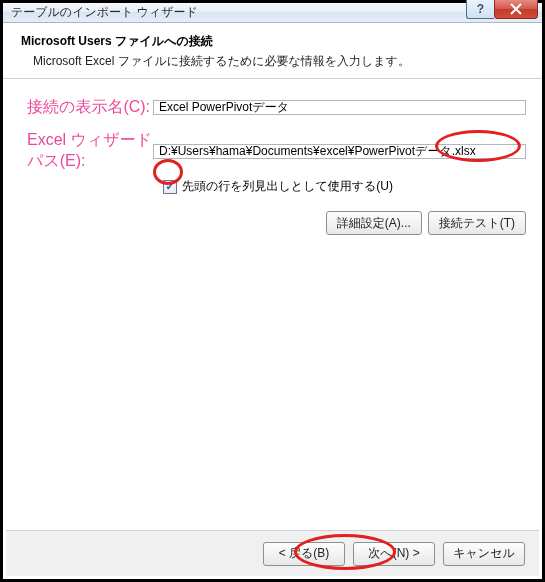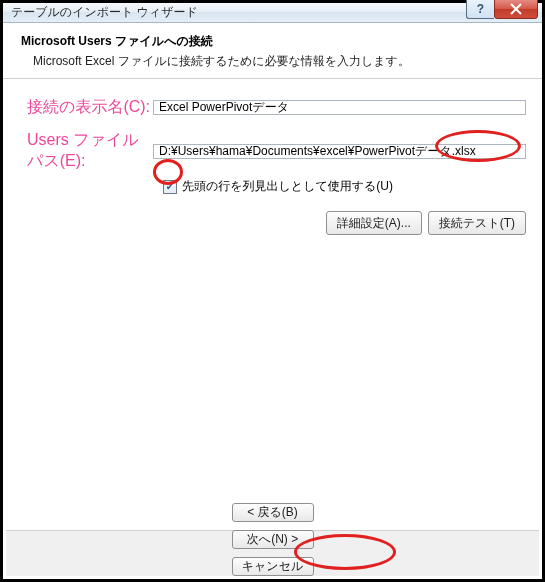--- a/index.html
+++ b/index.html
@@ -130,21 +130,20 @@
   }
   
   .footer {
     position:absolute; bottom:3px; left:3px; right:3px;
     height: 46px;
     border-top:1px solid #d0d0d0;
     background:#f0f0f0;
     display:flex; align-items:center; justify-content:flex-end;
     padding: 0 14px;
     gap:8px;
-    flex-direction:column;
   }
   .footer .btn { width: 82px; }
   
   .ring {
     position:absolute;
     border: 3px solid #e1201f;
     border-radius: 50%;
     pointer-events:none;
   }
 </style>
@@ -169,21 +168,21 @@
   </div>
 
   <div class="body">
 
     <div class="form-row">
       <div class="form-label">接続の表示名(C):</div>
       <input class="form-input" value="Excel PowerPivotデータ" style="">
     </div>
 
     <div class="form-row" style="margin-bottom:4px;">
-      <div class="form-label">Users ファイル パス(E):</div>
+      <div class="form-label">Excel ウィザード パス(E):</div>
       <input class="form-input" value="D:¥Users¥hama¥Documents¥excel¥PowerPivotデータ.xlsx" style="">
     </div>
 
     <div class="checkbox-row">
       <div class="checkbox"></div>
       <span>先頭の行を列見出しとして使用する(U)</span>
     </div>
 
     <div class="options-row">
       <button class="btn">詳細設定(A)...</button>

